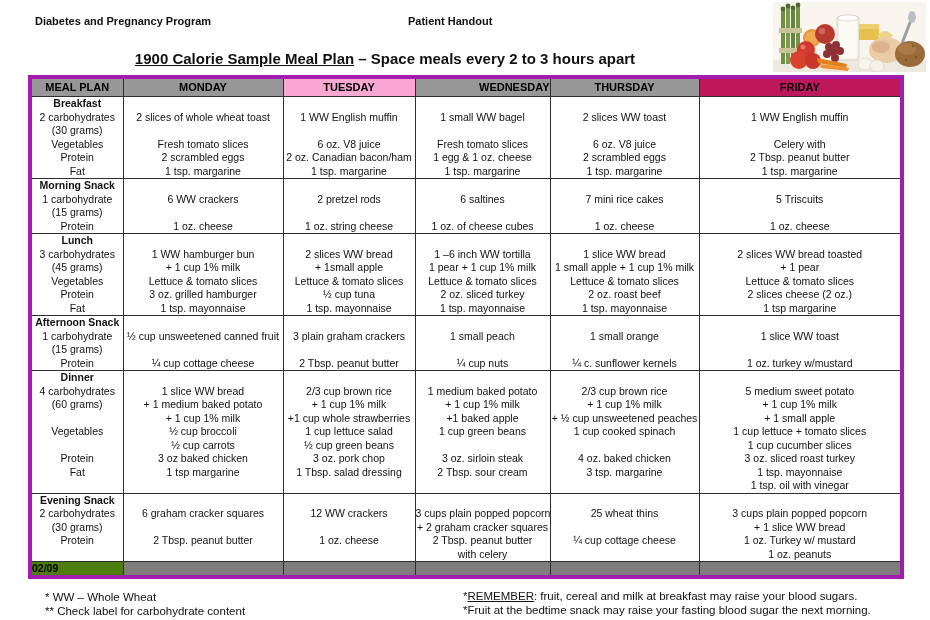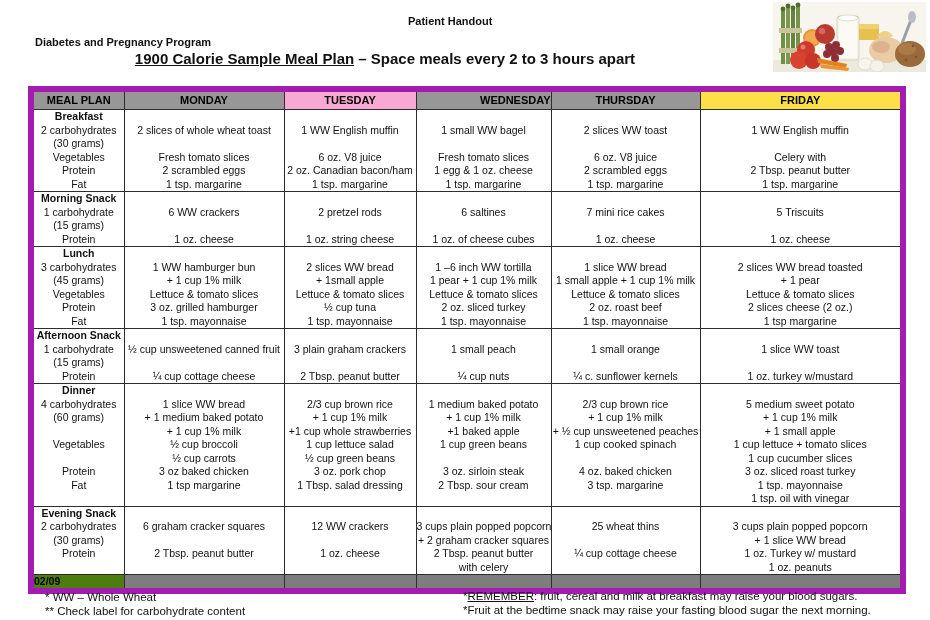--- a/index.html
+++ b/index.html
@@ -3,32 +3,32 @@
 <meta charset="utf-8">
 <style>
   html,body{margin:0;padding:0;}
   body{
     width:930px;height:620px;background:#ffffff;
     font-family:"Liberation Sans","DejaVu Sans",sans-serif;
     color:#111;position:relative;overflow:hidden;
   }
   .page{position:absolute;inset:0;}
   .hdr{position:absolute;top:15px;font-size:11px;font-weight:bold;white-space:nowrap;}
-  .hdr-left{left:35px;margin-top:21px;}
+  .hdr-left{left:35px;}
   .hdr-center{left:408px;}
   .title{
     position:absolute;top:50px;left:0;width:770px;text-align:center;
     font-size:15px;font-weight:bold;white-space:nowrap;
   }
   .u{text-decoration:underline;}
   .photo{position:absolute;left:773px;top:2px;width:153px;height:70px;}
   table.meal{
-    position:absolute;left:28px;top:86px;width:872px;
+    position:absolute;left:28px;top:75px;width:872px;
     border-collapse:collapse;table-layout:fixed;
-    border:6px solid #a21caf;
+    border:4px solid #a21caf;
     padding-left:26px;
   }
   table.meal th,table.meal td{border:1px solid #2d2d2d;padding:0;vertical-align:top;overflow:hidden;}
   table.meal th{
     height:17px;line-height:17px;font-size:11px;font-weight:bold;text-align:center;
     color:#000;
   }
   td.plan,td.day{text-align:center;font-size:10.5px;}
   .ln{height:13.5px;line-height:13.5px;white-space:nowrap;}
   .ln.b{font-weight:bold;}
@@ -125,21 +125,21 @@
         <col style="width:149px">
         <col style="width:203px">
     </colgroup>
     <thead>
       <tr>
           <th style="background: rgb(151, 151, 151);">MEAL PLAN</th>
           <th style="background: rgb(151, 151, 151);">MONDAY</th>
           <th style="background: #f9a8d4;">TUESDAY</th>
           <th style="background: rgb(151, 151, 151); text-align: right;">WEDNESDAY</th>
           <th style="background: rgb(151, 151, 151);">THURSDAY</th>
-          <th style="background: #fde047;">FRIDAY</th>
+          <th style="background: #be185d;">FRIDAY</th>
         </tr>
     </thead>
     <tbody>
         <tr>
           <td class="plan">
             <div class="ln b">Breakfast</div>
             <div class="ln">2 carbohydrates</div>
             <div class="ln">(30 grams)</div>
             <div class="ln">Vegetables</div>
             <div class="ln">Protein</div>

